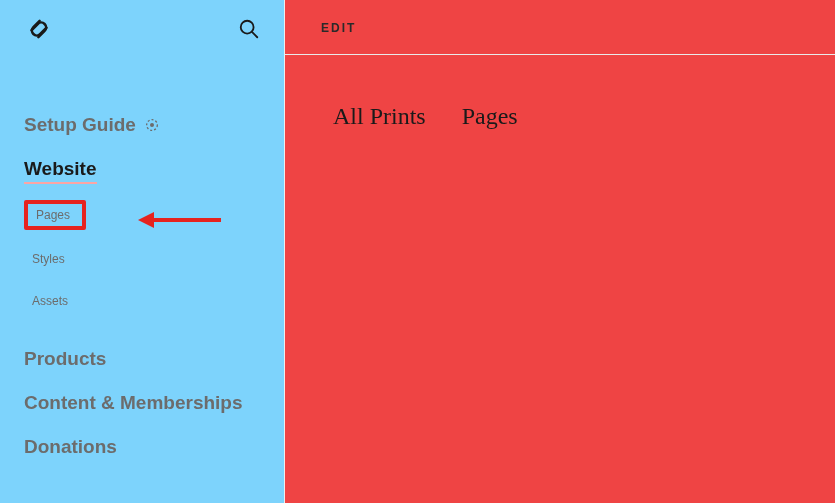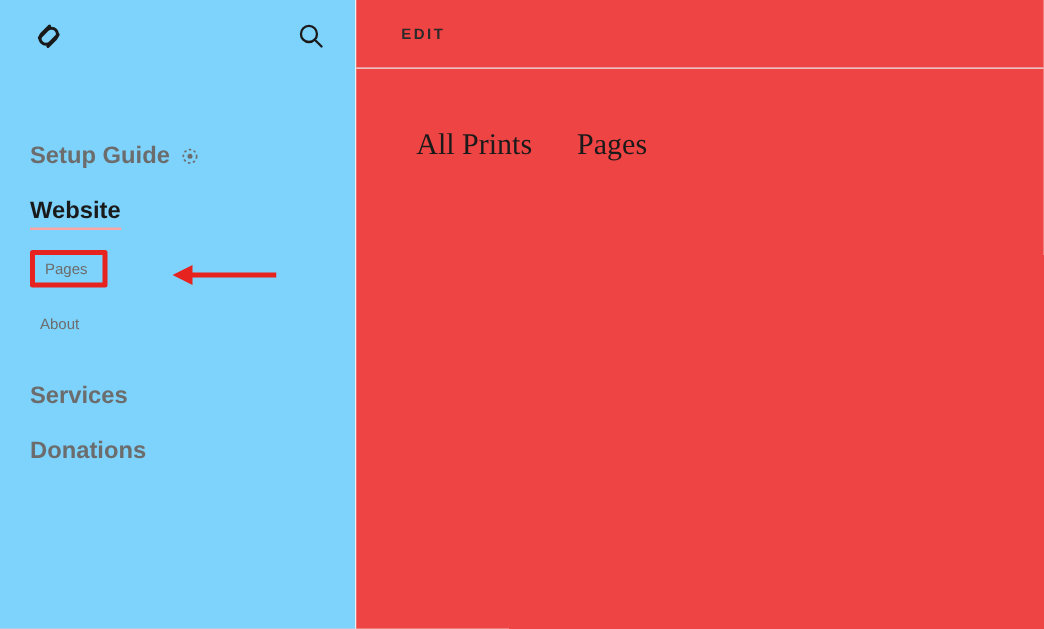--- a/index.html
+++ b/index.html
@@ -158,29 +158,35 @@
         <div>
           <span class="sub-item highlighted">Pages</span>
         </div>
         <div class="annotation-arrow">
           <svg width="85" height="20" viewBox="0 0 85 20">
             <line x1="83" y1="10" x2="10" y2="10" stroke="#e6231f" stroke-width="4"></line>
             <polygon points="0,10 16,2 16,18" fill="#e6231f"></polygon>
           </svg>
         </div>
         <div>
-          <span class="sub-item">About</span>
-        </div>
-      </div>
-
-
-      <div class="nav-item">
-        <span class="label">Services</span>
-      </div>
-
+          <span class="sub-item">Styles</span>
+        </div>
+        <div>
+          <span class="sub-item">Assets</span>
+        </div>
+      </div>
+
+
+      <div class="nav-item">
+        <span class="label">Products</span>
+      </div>
+
+      <div class="nav-item">
+        <span class="label">Content &amp; Memberships</span>
+      </div>
 
       <div class="nav-item">
         <span class="label">Donations</span>
       </div>
     </nav>
   </aside>
 
   <main class="main">
     <div class="main-header">
       <span class="edit-label">EDIT</span>

